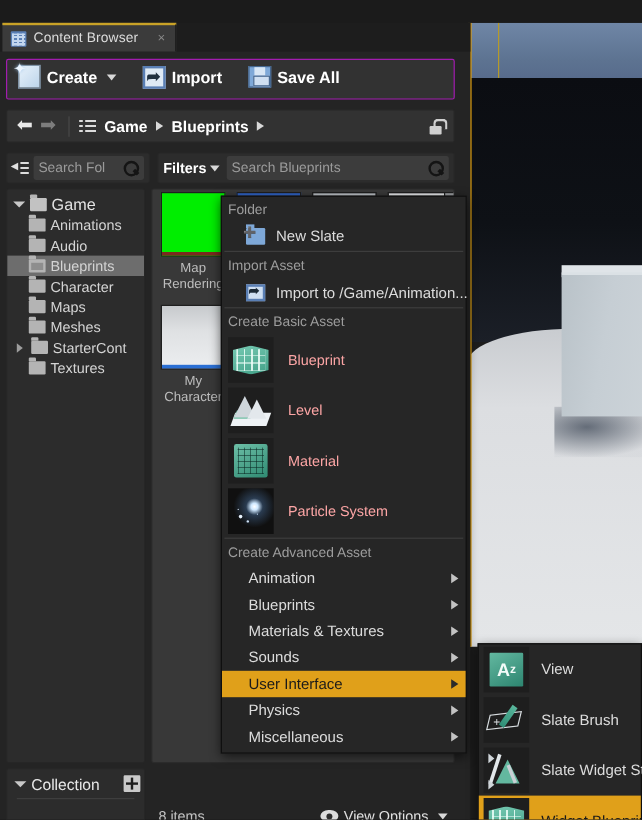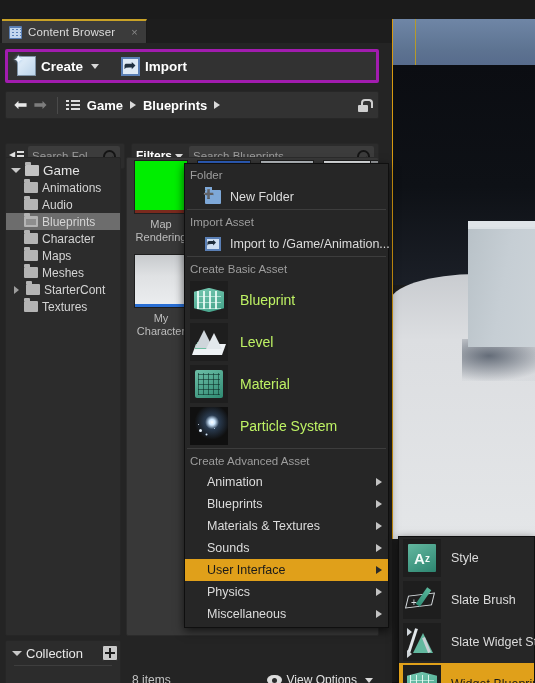--- a/index.html
+++ b/index.html
@@ -85,22 +85,22 @@
       repeating-linear-gradient(90deg, #cfe0f5 0 2px, transparent 2px 4px),
       repeating-linear-gradient(0deg, #cfe0f5 0 2px, transparent 2px 3px);
     opacity: .9;
   }
   .tab-label { color: #dcdcdc; font-size: 11.5px; letter-spacing: .1px; }
   .tab-close { color: #8a8a8a; font-size: 11px; margin-left: 10px; }
 
   
   .toolbar {
     position: absolute; left: 5px; top: 30px; width: 374px; height: 34px;
-    background: #323232; border: 3px solid #a21caf; border-radius: 2px;
-    display: flex; align-items: flex-end; padding-left: 6px; gap: 16px;
+    background: #323232; border: 1px solid #a21caf; border-radius: 2px;
+    display: flex; align-items: flex-start; padding-left: 6px; gap: 16px;
   }
   .tb-item { display: flex; align-items: center; gap: 5px; height: 28px; padding: 0 3px; }
   .tb-label { color: #ffffff; font-size: 13.5px; font-weight: bold; }
   .caret-dn {
     width: 0; height: 0; border-left: 4px solid transparent; border-right: 4px solid transparent;
     border-top: 5px solid #d8d8d8; margin-left: 3px;
   }
   .ic-create {
     width: 19px; height: 20px; position: relative; flex: none;
     background: linear-gradient(135deg, #e8f2fb 0%, #bcd4ea 100%);
@@ -163,21 +163,21 @@
   .ic-lock::before {
     content: ""; position: absolute; left: 3px; top: 0; width: 8px; height: 7px;
     border: 2px solid #cfcfcf; border-bottom: none; border-radius: 4px 4px 0 0;
   }
   .ic-lock::after {
     content: ""; position: absolute; left: 0; top: 6px; width: 10px; height: 7px;
     background: #cfcfcf; border-radius: 1px;
   }
 
   
-  .searchrow { position: absolute; left: 5px; top: 124px; width: 374px; height: 26px; }
+  .searchrow { position: absolute; left: 5px; top: 108px; width: 374px; height: 26px; }
   .folder-search {
     position: absolute; left: 0; top: 0; width: 120px; height: 26px;
     background: #2c2c2c; border: 1px solid #272727; border-radius: 2px;
     display: flex; align-items: center; padding: 0 4px; gap: 4px;
   }
   .ic-colltree { width: 14px; height: 12px; position: relative; flex: none; }
   .ic-colltree::before {
     content: "\25C0"; position: absolute; left: -1px; top: 0; font-size: 8px; color: #e0e0e0;
   }
   .ic-colltree::after {
@@ -314,21 +314,21 @@
     color: #9d9d9d; font-size: 11.5px; padding: 5px 0 4px 5px;
   }
   .ctx-rule { height: 1px; background: #3d3d3d; margin: 1px 2px; }
   .ctx-item {
     display: flex; align-items: center; height: 23px; padding-left: 20px; gap: 9px;
   }
   .ctx-item .ctx-label { color: #dcdcdc; font-size: 12.5px; white-space: nowrap; }
   .ctx-bigitem {
     display: flex; align-items: center; height: 42px; padding-left: 5px; gap: 12px;
   }
-  .ctx-bigitem .ctx-label { color: #bef264; font-size: 14px; }
+  .ctx-bigitem .ctx-label { color: #fca5a5; font-size: 12px; }
   .ctx-sub {
     display: flex; align-items: center; height: 22px; padding-left: 22px; justify-content: space-between;
   }
   .ctx-sub .ctx-label { color: #dcdcdc; font-size: 12.5px; }
   .ctx-sub.hl { background: #e0a01a; }
   .ctx-sub.hl .ctx-label { color: #1a1a1a; }
   .sub-arrow {
     margin-left: auto; margin-right: 6px;
     width: 0; height: 0; border-top: 4px solid transparent; border-bottom: 4px solid transparent;
     border-left: 6px solid #c3c3c3;
@@ -481,20 +481,24 @@
     <div class="toolbar">
       <div class="tb-item">
         <span class="ic-create"></span>
         <span class="tb-label">Create</span>
         <span class="caret-dn"></span>
       </div>
       <div class="tb-item">
         <span class="ic-import"></span>
         <span class="tb-label">Import</span>
       </div>
+      <div class="tb-item">
+        <span class="ic-save"></span>
+        <span class="tb-label">Save All</span>
+      </div>
     </div>
 
     <div class="crumbbar">
       <span class="nav-arrow nav-back">⬅</span>
       <span class="nav-arrow nav-fwd">➡</span>
       <span class="crumb-sep-v"></span>
       <span class="ic-listtree"></span>
       <span class="crumb">Game</span>
       <span class="crumb-arrow"></span>
       <span class="crumb">Blueprints</span>
@@ -609,21 +613,21 @@
         <span class="caret-dn"></span>
       </div>
     </div>
   </div>
 
   <div class="ctxmenu">
 
     <div class="ctx-section">Folder</div>
     <div class="ctx-item">
       <span class="mic-sm ic-newfolder"></span>
-      <span class="ctx-label">New Folder</span>
+      <span class="ctx-label">New Slate</span>
     </div>
 
     <div class="ctx-rule"></div>
     <div class="ctx-section">Import Asset</div>
     <div class="ctx-item">
       <span class="mic-sm ic-importarrow"></span>
       <span class="ctx-label">Import to /Game/Animation...</span>
     </div>
 
     <div class="ctx-rule"></div>
@@ -688,21 +692,21 @@
       <span class="ctx-label">Miscellaneous</span>
       <span class="sub-arrow"></span>
     </div>
   </div>
 
   <div class="submenu">
     <div class="sub-row">
       <span class="mic">
         <span class="ic-font">A<span class="az-sm">z</span></span>
       </span>
-      <span class="sub-label">Style</span>
+      <span class="sub-label">View</span>
     </div>
     <div class="sub-row">
       <span class="mic">
         <span class="ic-brush-box"></span>
           <span class="ic-brush-plus">+</span>
           <span class="ic-brush-pen"></span>
       </span>
       <span class="sub-label">Slate Brush</span>
     </div>
     <div class="sub-row">

